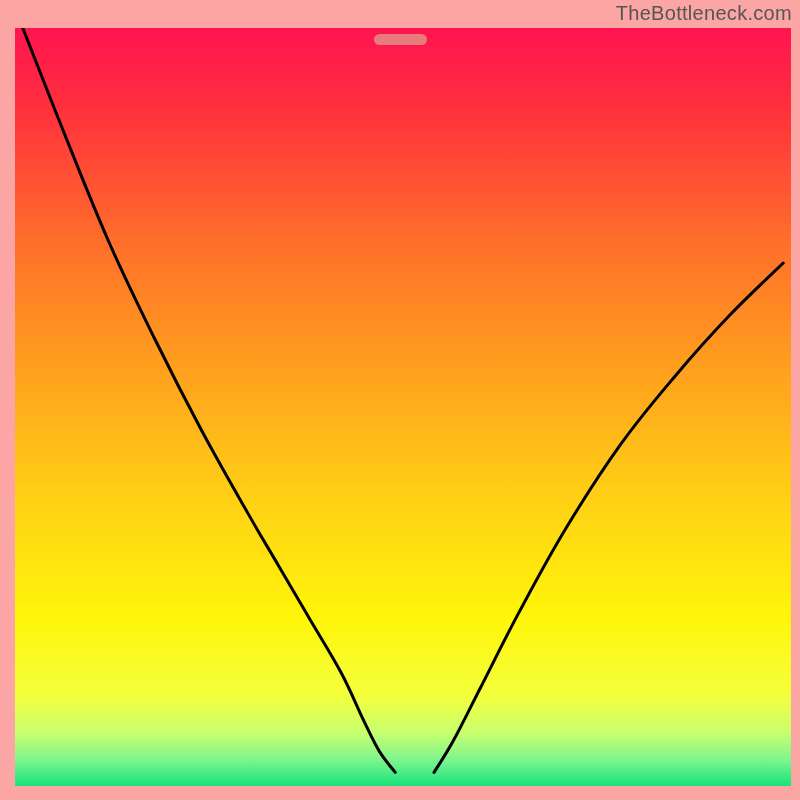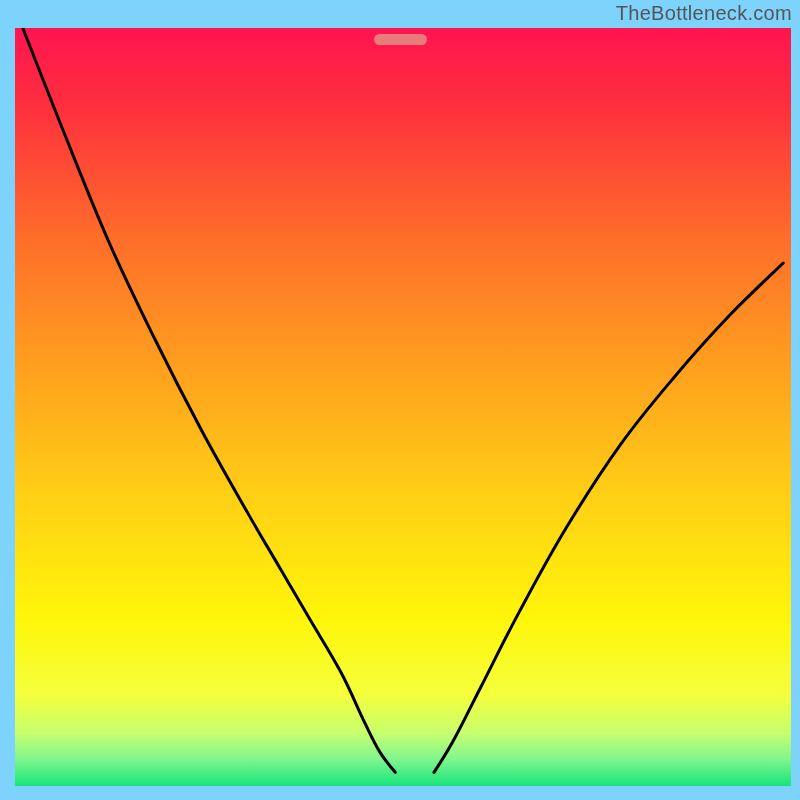--- a/index.html
+++ b/index.html
@@ -8,21 +8,21 @@
     width: 800px;
     height: 800px;
     overflow: hidden;
     background: #fff;
     font-family: Arial, Helvetica, sans-serif;
   }
   .stage {
     position: relative;
     width: 800px;
     height: 800px;
-    background: #7dd3fc;
+    background: #fca5a5;
   }
   .plot-area {
     position: absolute;
     overflow: hidden;
   }
   .gradient-bg {
     position: absolute;
     left: 0; top: 0; right: 0; bottom: 0;
   }
   .watermark {

